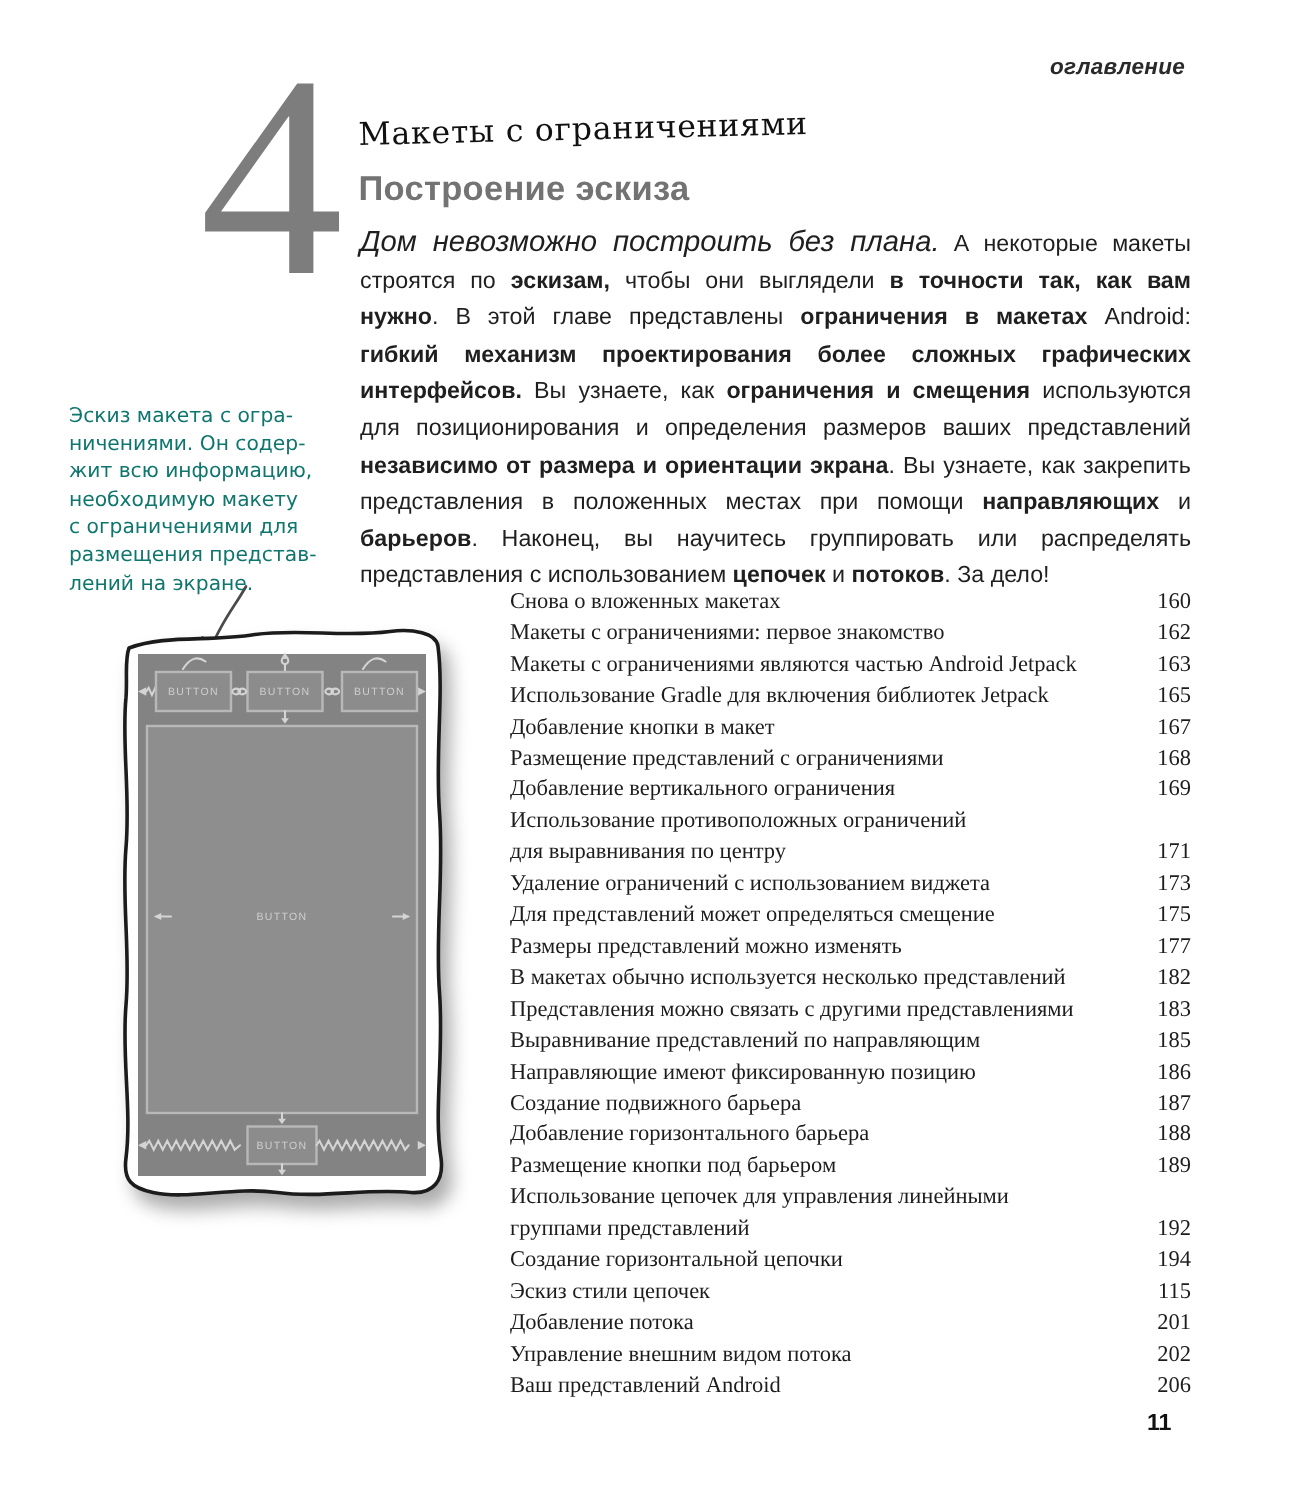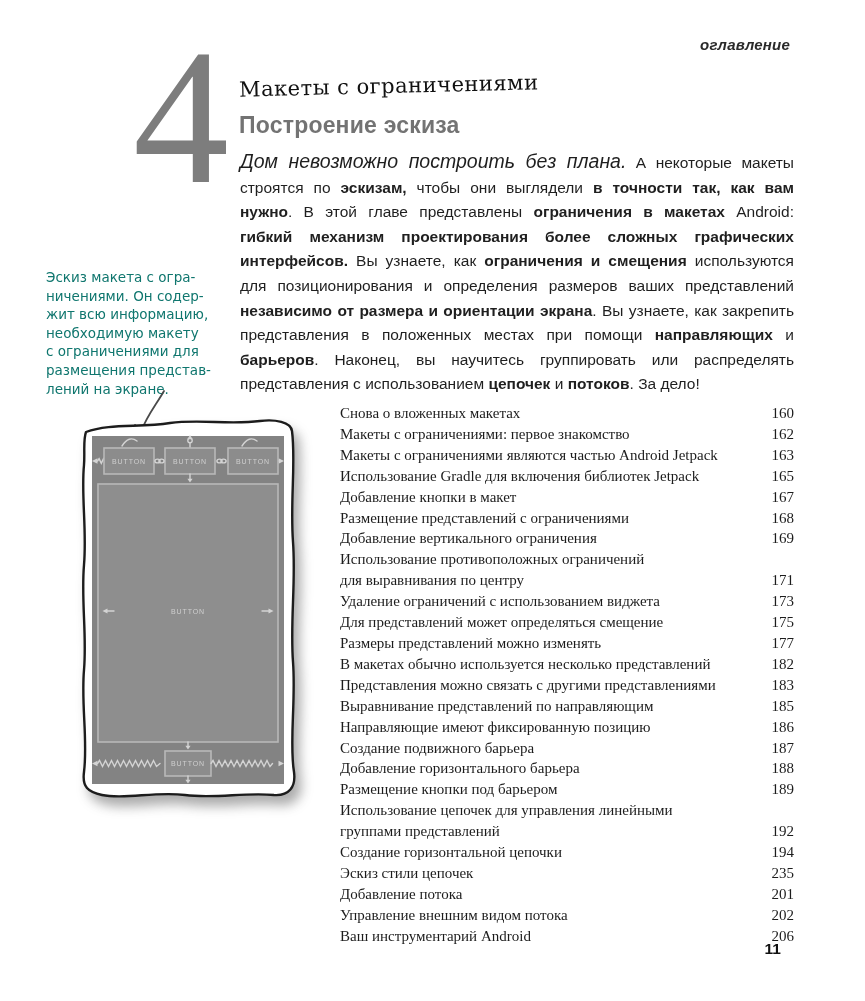--- a/index.html
+++ b/index.html
@@ -31,21 +31,21 @@
   .sketch{position:absolute;left:70px;top:410px;}
   .sketch svg{filter:drop-shadow(6px 9px 6px rgba(70,70,70,.45));}
   .sk-line{stroke:#d4d4d4;stroke-width:1.4;fill:none;stroke-linecap:round;}
   .sk-head{fill:#d4d4d4;stroke:none;}
   .sk-box{fill:#8c8c8c;stroke:#b8b8b8;stroke-width:1.6;}
   .sk-bigbox{fill:#8e8e8e;stroke:#b8b8b8;stroke-width:1.6;}
   .sk-label{font-family:"Liberation Sans",sans-serif;font-size:7px;letter-spacing:.9px;
             fill:#cfcfcf;text-anchor:middle;}
 
   .toc{position:absolute;left:340px;top:391px;width:454px;font-family:"Liberation Serif",serif;
-       font-size:15px;color:#1c1c1c;margin-top:12px;}
+       font-size:15px;color:#1c1c1c;}
   .toc-row{display:flex;justify-content:space-between;align-items:flex-end;line-height:20.9px;}
   .toc-title{white-space:pre-line;max-width:400px;}
   .toc-page{text-align:left;}
 
   .folio{position:absolute;top:940px;right:84px;font-size:15.5px;font-weight:bold;color:#111;}
 </style>
 </head>
 <body>
 
 <div class="page">
@@ -210,31 +210,31 @@
         <div class="toc-title">Использование цепочек для управления линейными
 группами представлений</div>
         <div class="toc-page">192</div>
       </div>
       <div class="toc-row">
         <div class="toc-title">Создание горизонтальной цепочки</div>
         <div class="toc-page">194</div>
       </div>
       <div class="toc-row">
         <div class="toc-title">Эскиз стили цепочек</div>
-        <div class="toc-page">235</div>
+        <div class="toc-page">115</div>
       </div>
       <div class="toc-row">
         <div class="toc-title">Добавление потока</div>
         <div class="toc-page">201</div>
       </div>
       <div class="toc-row">
         <div class="toc-title">Управление внешним видом потока</div>
         <div class="toc-page">202</div>
       </div>
       <div class="toc-row">
-        <div class="toc-title">Ваш инструментарий Android</div>
+        <div class="toc-title">Ваш представлений Android</div>
         <div class="toc-page">206</div>
       </div>
     </div>
 
   <div class="folio">11</div>
 
 </div>
 
 </body></html>

